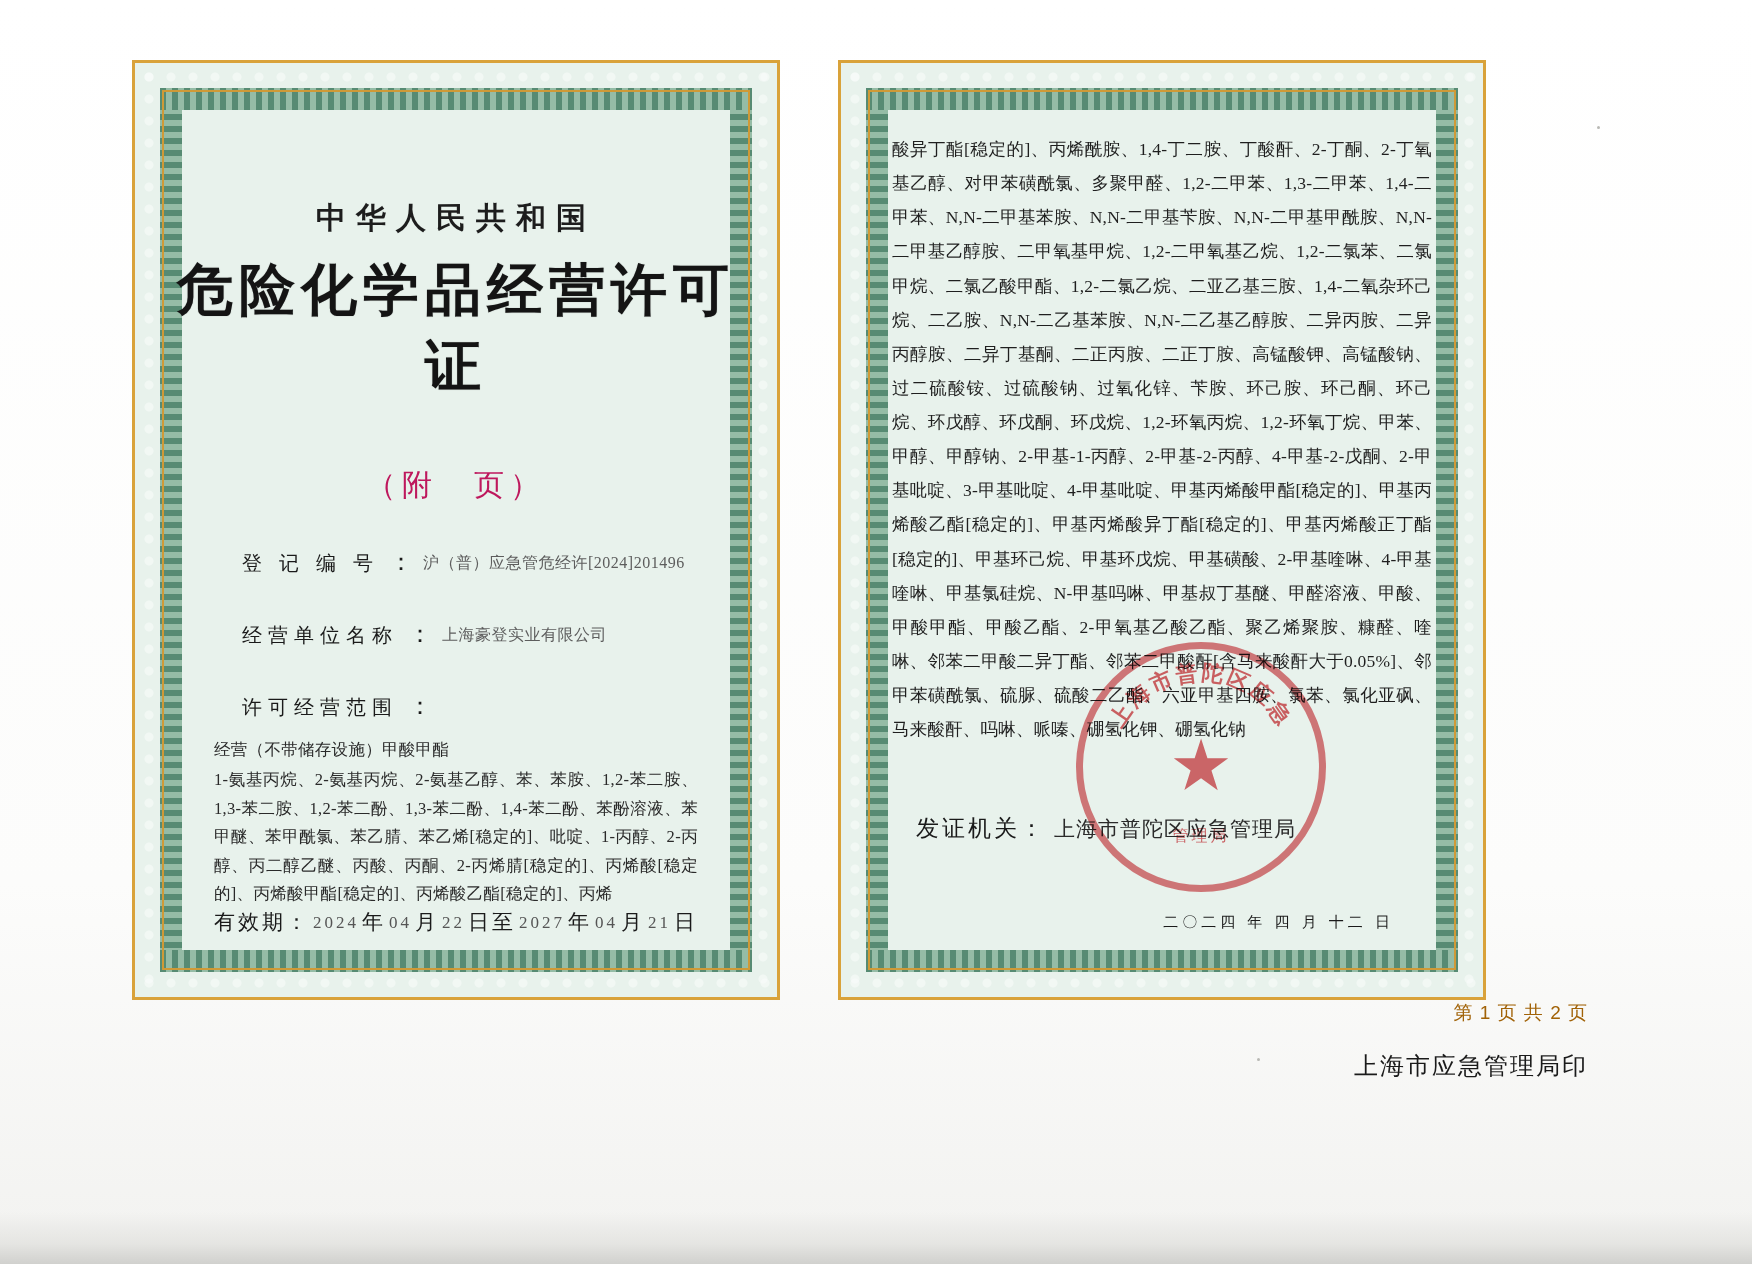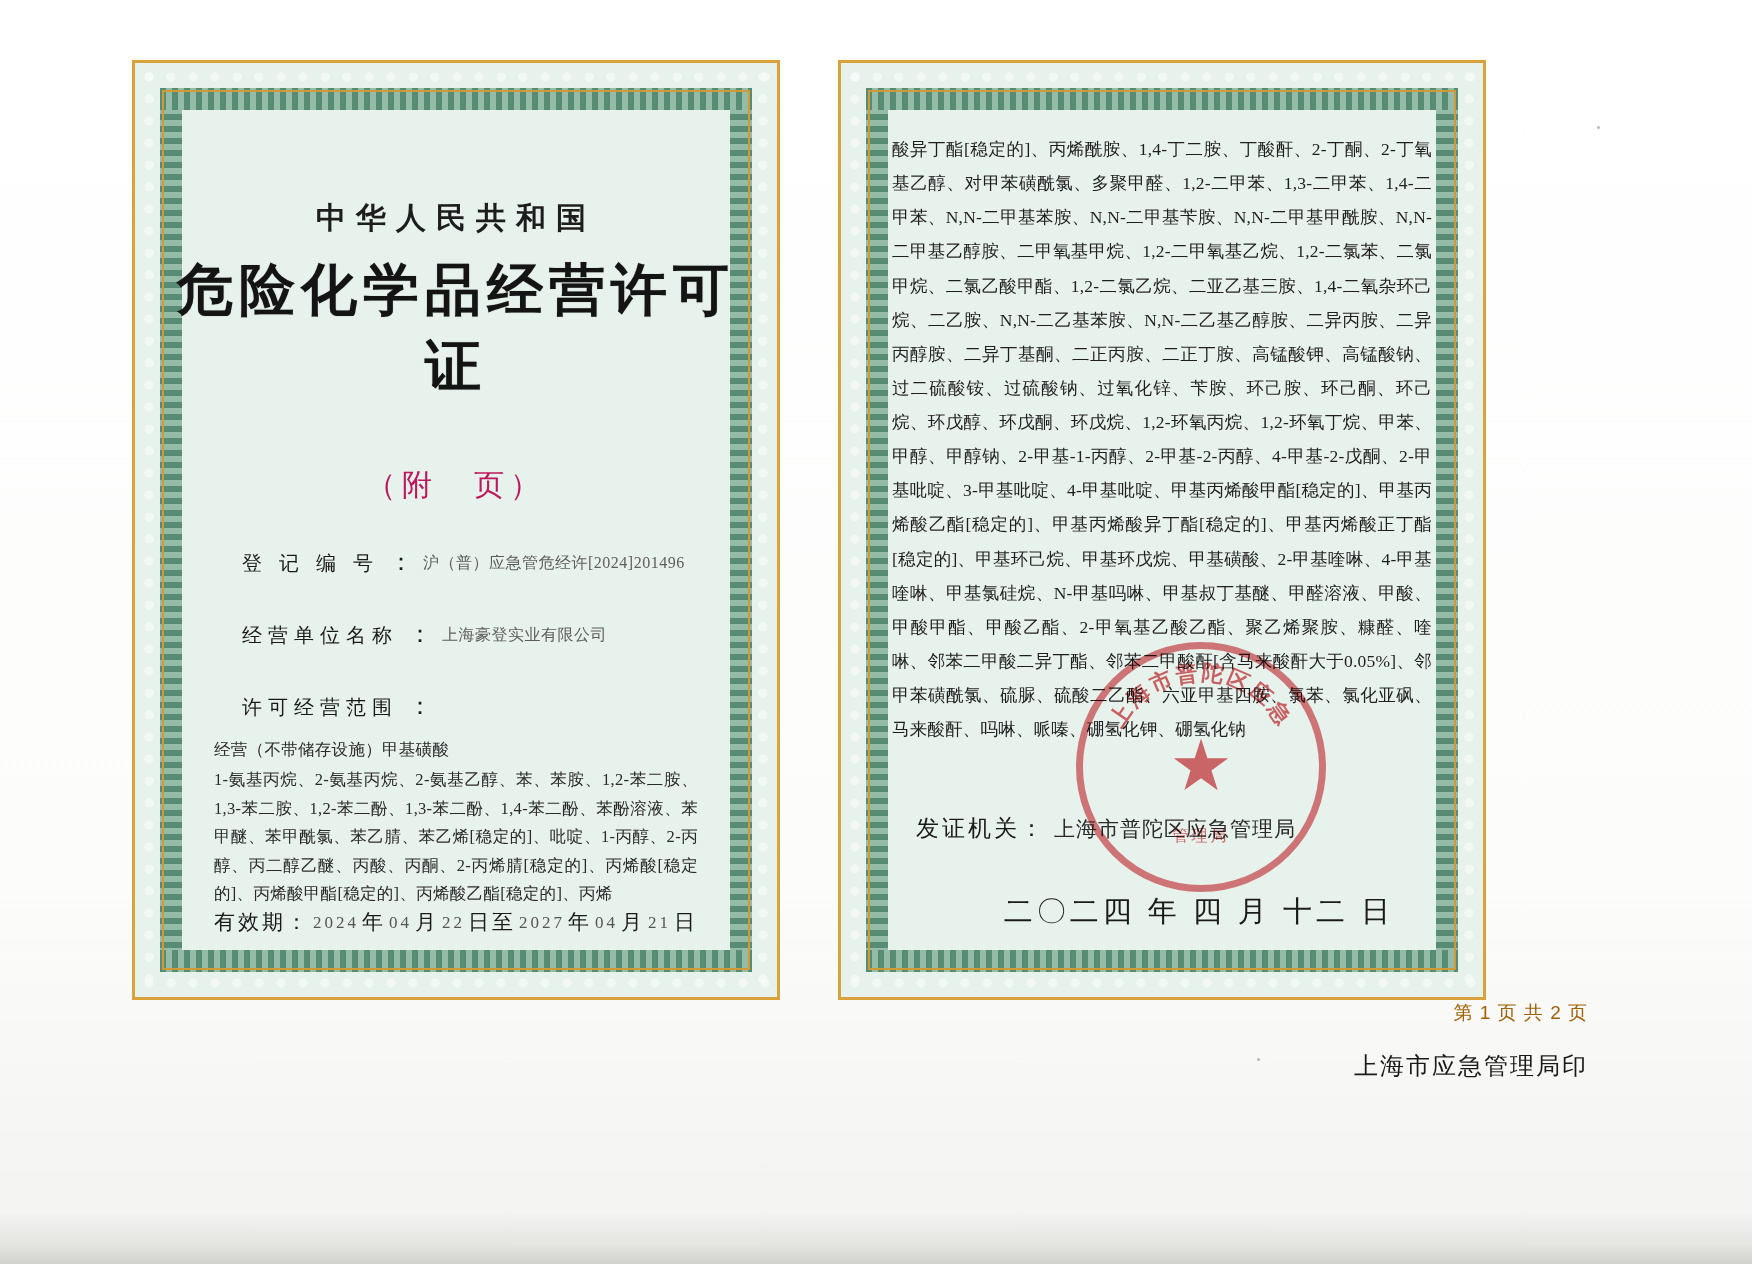--- a/index.html
+++ b/index.html
@@ -215,21 +215,21 @@
     font-size: 21px;
     color: #2a2a2a;
     margin-left: 8px;
     letter-spacing: 1px;
     font-family: Liberation Serif, serif;
   }
   .issue-date {
     position: absolute;
     right: 54px;
     bottom: 30px;
-    font-size: 29px;
+    font-size: 15px;
     letter-spacing: 4px;
     color: #1a1a1a;
     font-family: "Liberation Sans", sans-serif;
     margin-top: 37px;
   }
 
   
   .seal {
     position: absolute;
     left: 200px;
@@ -329,21 +329,21 @@
         <span class="field-colon">：</span>
         <span class="field-value">上海豪登实业有限公司</span>
       </div>
 
       <div class="scope-head">
         <span class="field-label">许可经营范围</span>
         <span class="field-colon">：</span>
       </div>
 
       <div class="scope-text">
-        <span class="first-line">经营（不带储存设施）甲基磺酸</span>
+        <span class="first-line">经营（不带储存设施）甲酸甲酯</span>
         <span>1-氨基丙烷、2-氨基丙烷、2-氨基乙醇、苯、苯胺、1,2-苯二胺、1,3-苯二胺、1,2-苯二酚、1,3-苯二酚、1,4-苯二酚、苯酚溶液、苯甲醚、苯甲酰氯、苯乙腈、苯乙烯[稳定的]、吡啶、1-丙醇、2-丙醇、丙二醇乙醚、丙酸、丙酮、2-丙烯腈[稳定的]、丙烯酸[稳定的]、丙烯酸甲酯[稳定的]、丙烯酸乙酯[稳定的]、丙烯</span>
       </div>
 
       <div class="validity">
         <span>有效期：</span>
         <span class="num">2024</span>
         <span>年</span>
         <span class="num">04</span>
         <span>月</span>
         <span class="num">22</span>

